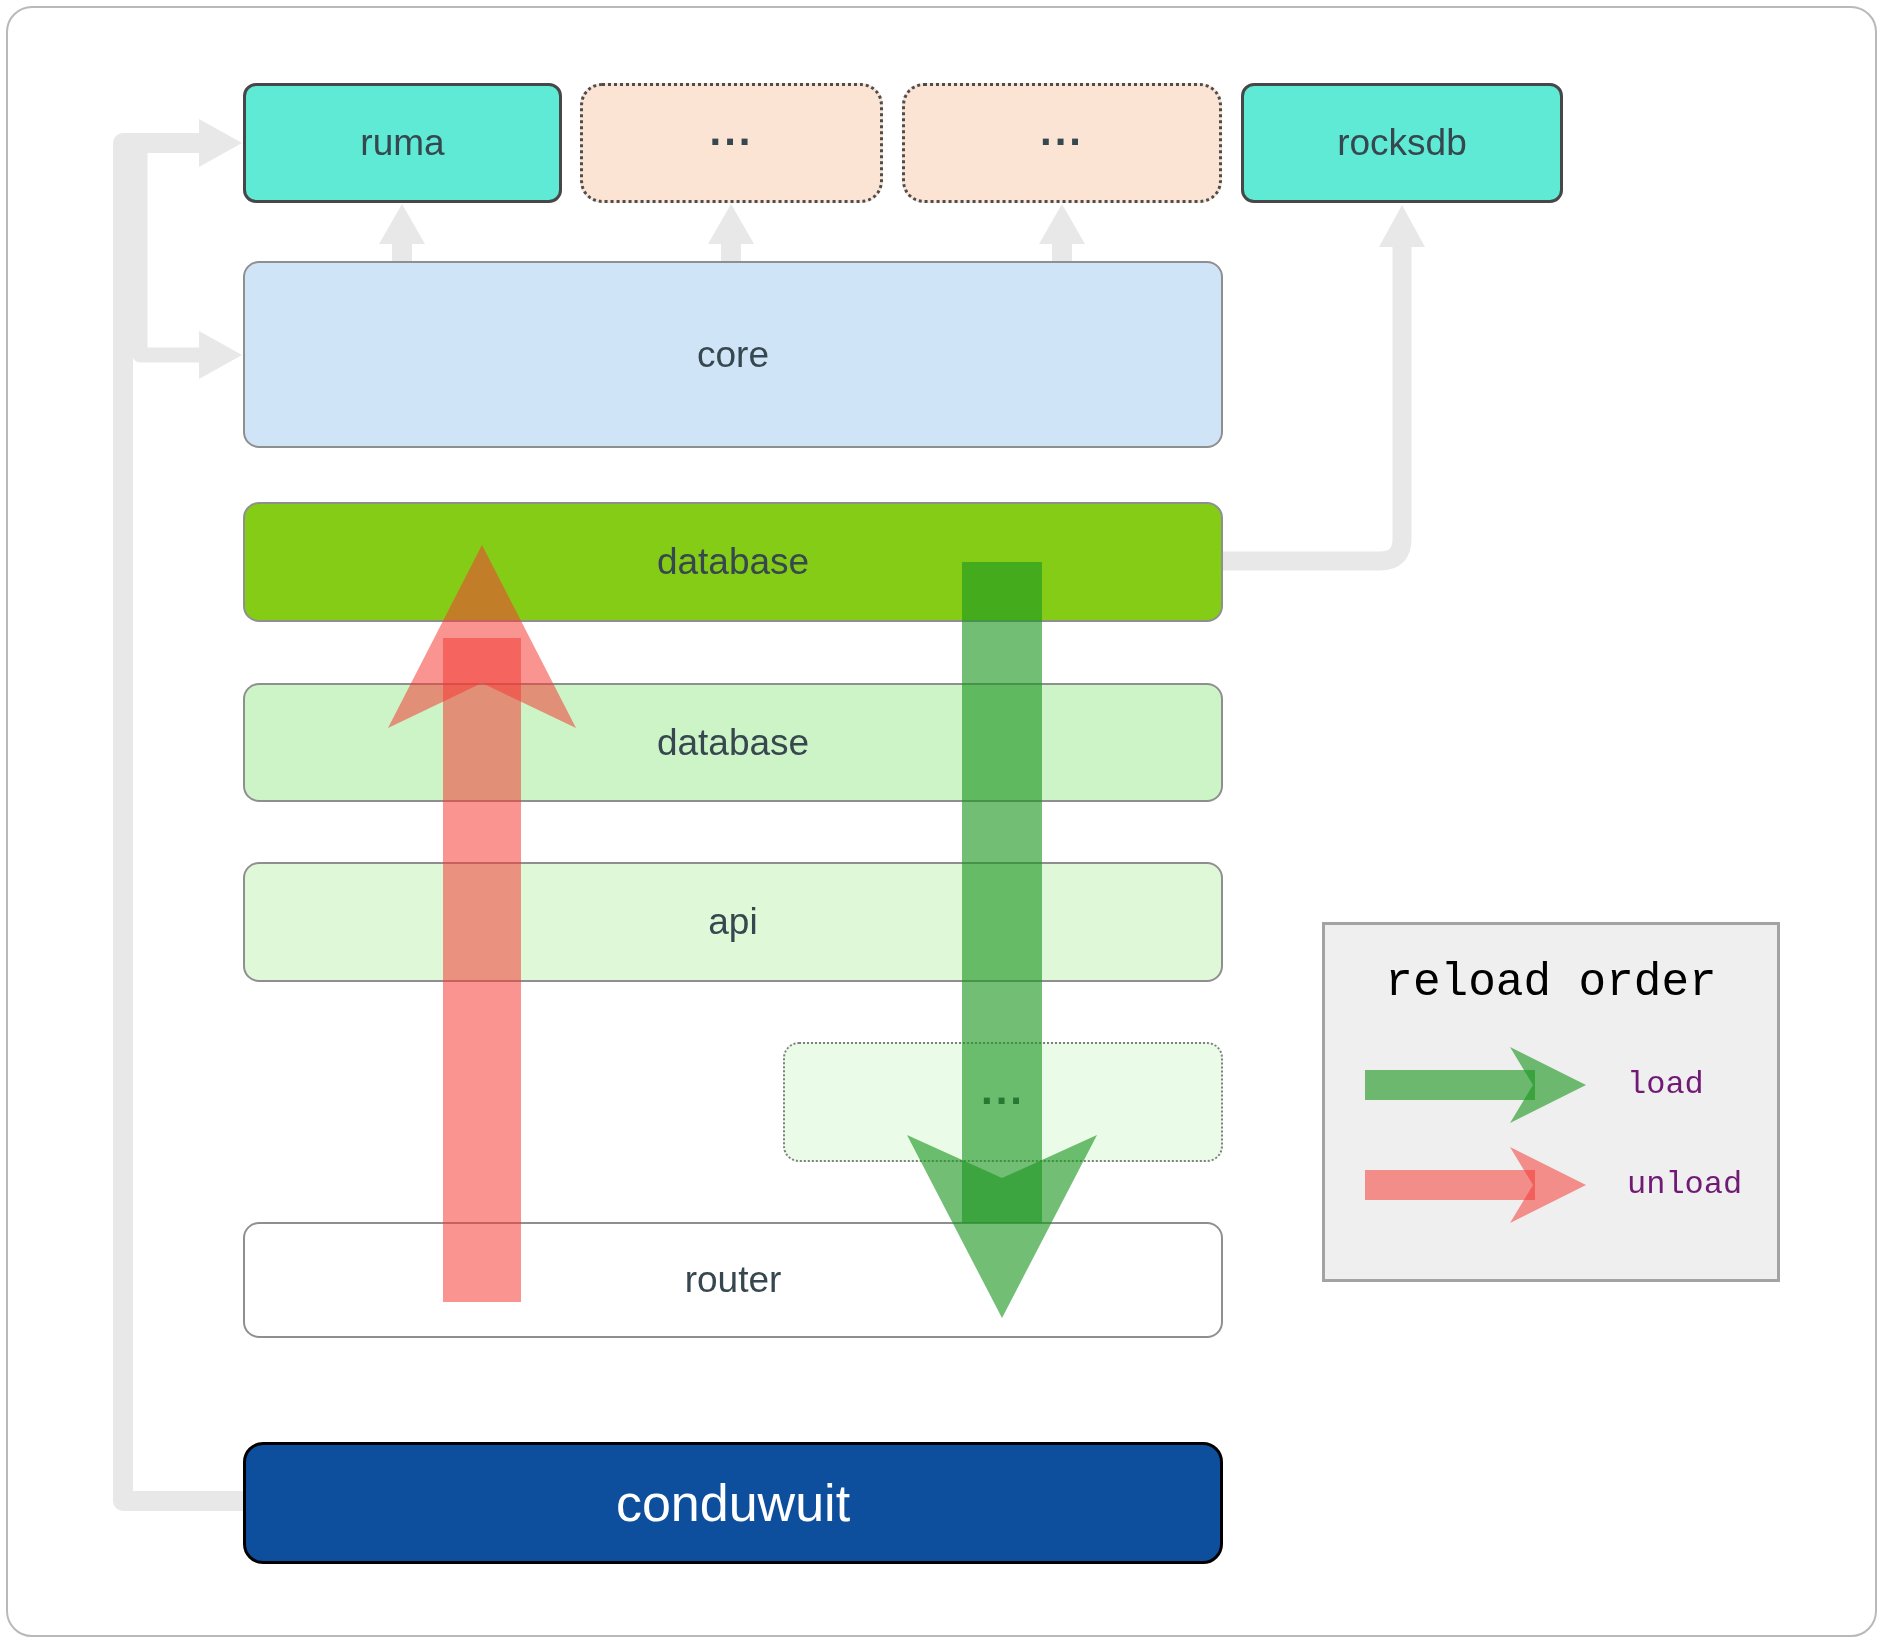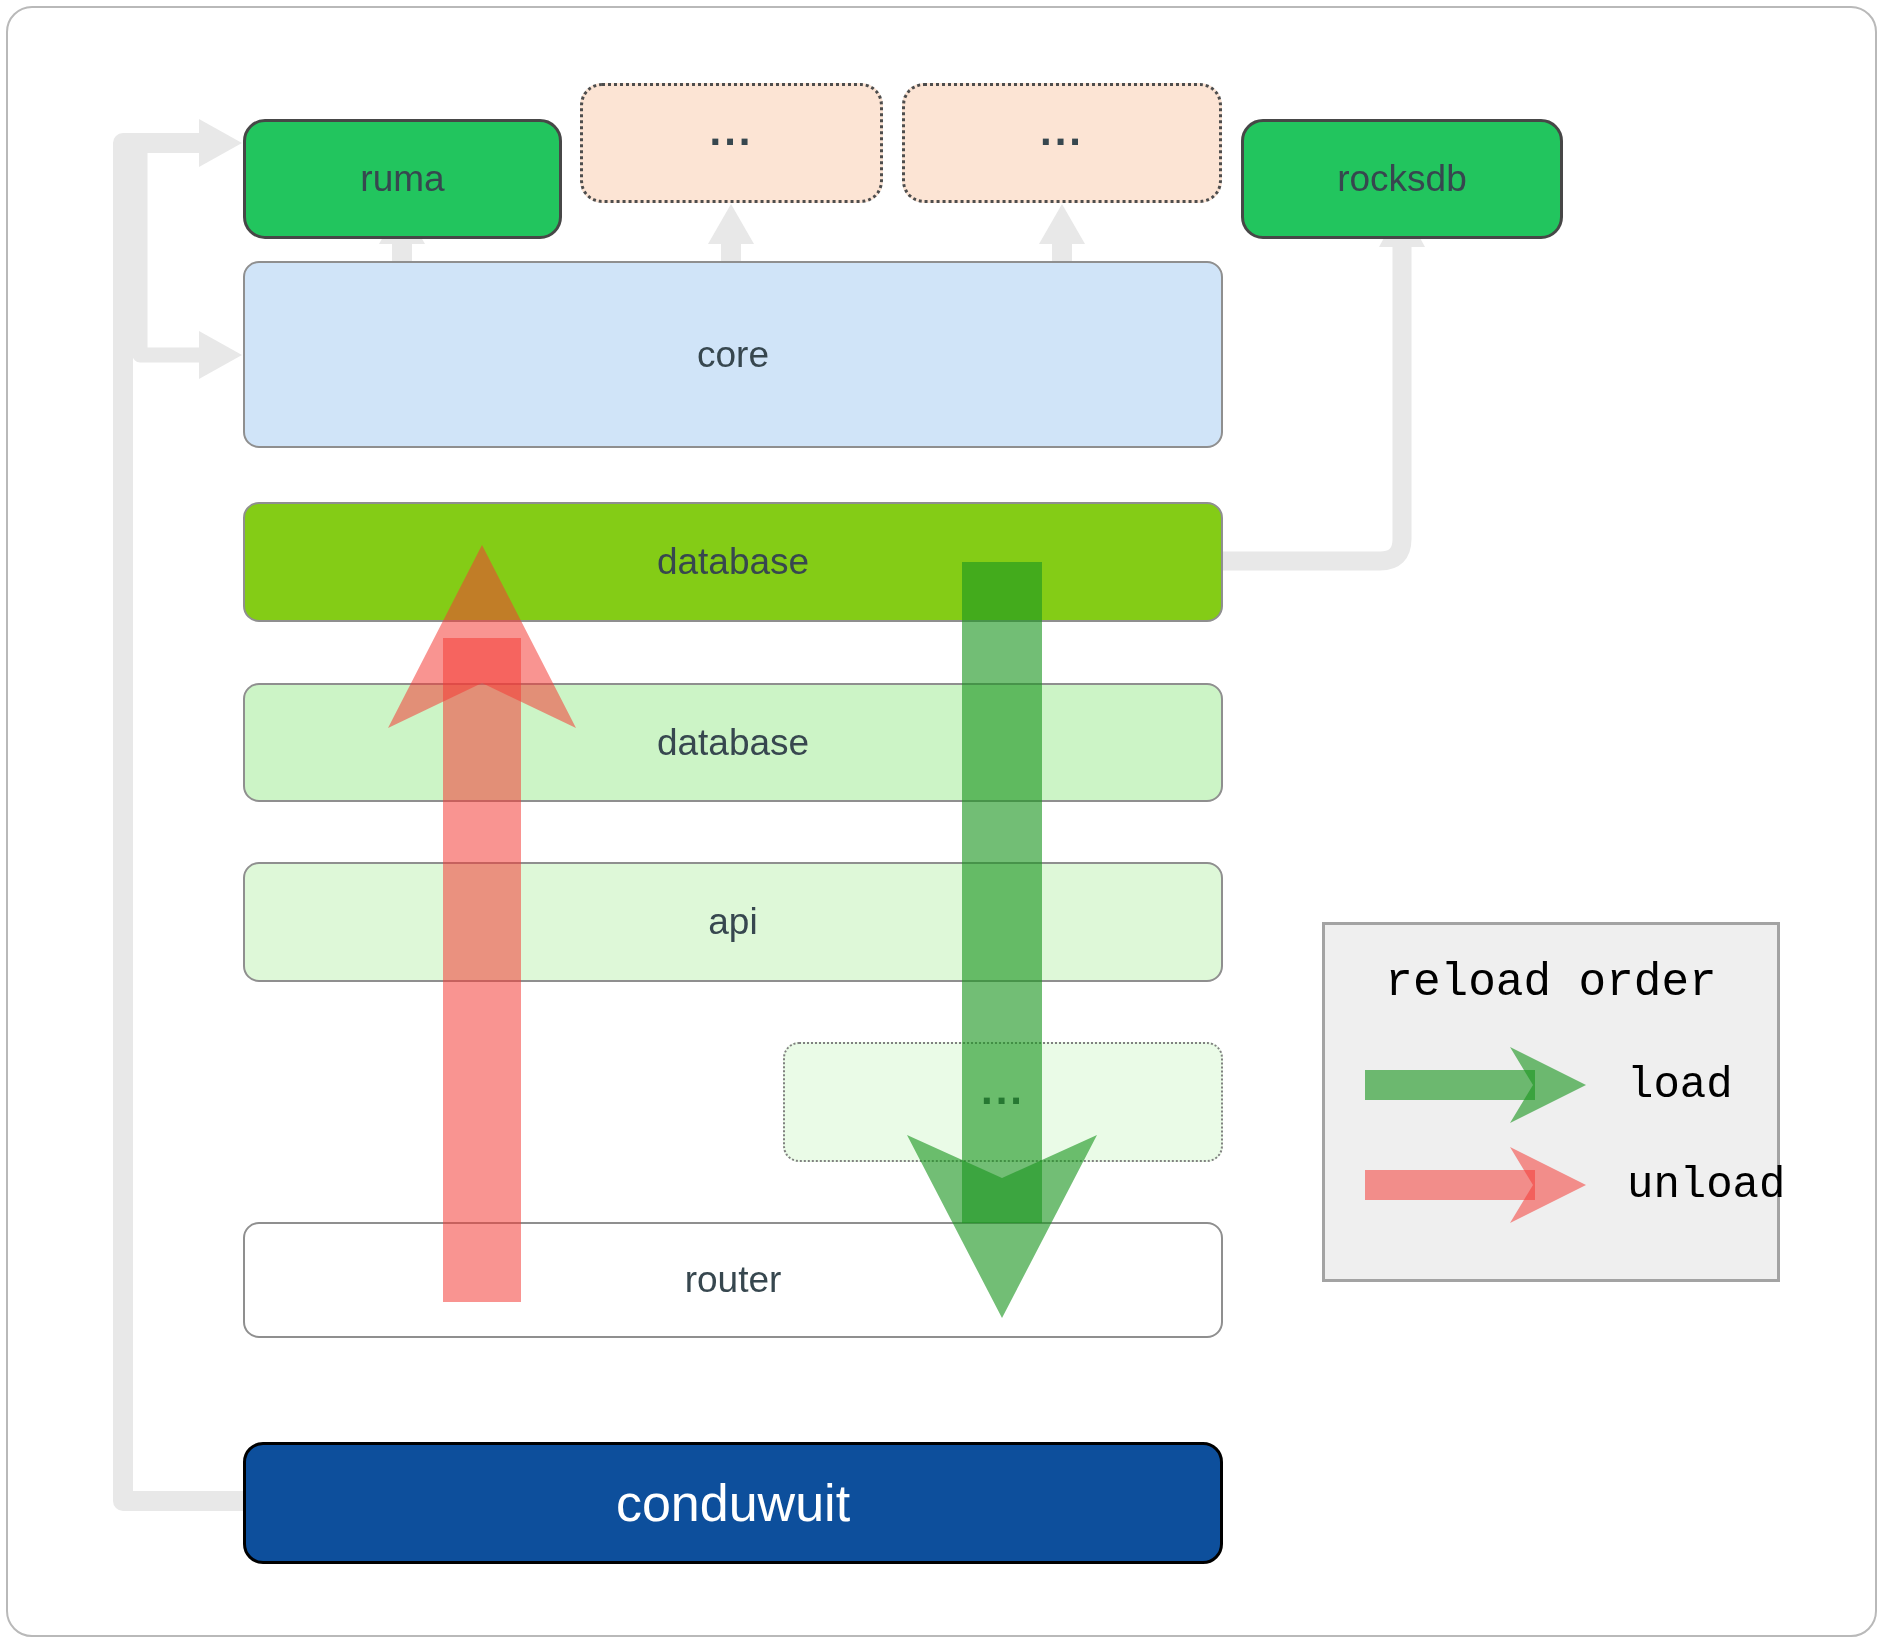--- a/index.html
+++ b/index.html
@@ -17,21 +17,21 @@
   }
   .layer { position:absolute; left:0; top:0; width:1883px; height:1643px; }
   .z1 { z-index:1; } .z3 { z-index:3; }
 
   .box {
     position:absolute; z-index:2;
     display:flex; align-items:center; justify-content:center;
     font-size:37px; color:#37474f;
     box-sizing:border-box;
   }
-  .peach  { background:#22c55e; border:3px solid #474747; border-radius:22px;margin-top:36px; }
+  .peach  { background:#5eead4; border:3px solid #474747; border-radius:13px; }
   .peach-dotted { background:#fce4d4; border:3px dotted #4d4d4d; border-radius:22px; }
   .blue   { background:#d0e4f8; border:2px solid #8f8f8f; border-radius:16px; }
   .green1 { background:#84cc16; border:2px solid #8f8f8f; border-radius:16px; }
   .green2 { background:#ccf4c6; border:2px solid #8f8f8f; border-radius:16px; }
   .green3 { background:#def8d8; border:2px solid #8f8f8f; border-radius:16px; }
   .green4 { background:#eafbe7; border:2px solid #8f8f8f; border-radius:16px; }
   .green4-dotted { background:#eafbe7; border:2px dotted #808080; border-radius:16px; }
   .white  { background:#ffffff; border:2px solid #8f8f8f; border-radius:16px; }
   .navy   { background:#0d4f9c; border:3px solid #000000; border-radius:20px; }
   .navy span { color:#ffffff; font-size:52px; }
@@ -46,21 +46,21 @@
     left:1322px; top:922px; width:458px; height:360px;
     background:#efefef; border:3px solid #a3a3a3;
     box-sizing:border-box;
     font-family:Liberation Mono, monospace;
   }
   .legend-title {
     position:absolute; left:0; top:32px; width:100%;
     text-align:center; font-size:46px; color:#000000;
   }
   .legend-svg { position:absolute; left:0; top:0; width:452px; height:354px; }
-  .legend-label { position:absolute; left:302px; font-size:44px; color:#000000; line-height:48px; }
+  .legend-label { position:absolute; left:302px; font-size:32px; color:#701a75; line-height:48px; }
 </style>
 </head>
 <body>
 
 <div class="canvas">
   <div class="frame"></div>
 
   <svg class="layer z1" viewBox="0 0 1883 1643">
 
     <polyline class="connector" points="243,1501 123,1501 123,143 206,143" stroke-width="20" stroke-linejoin="round"></polyline>

